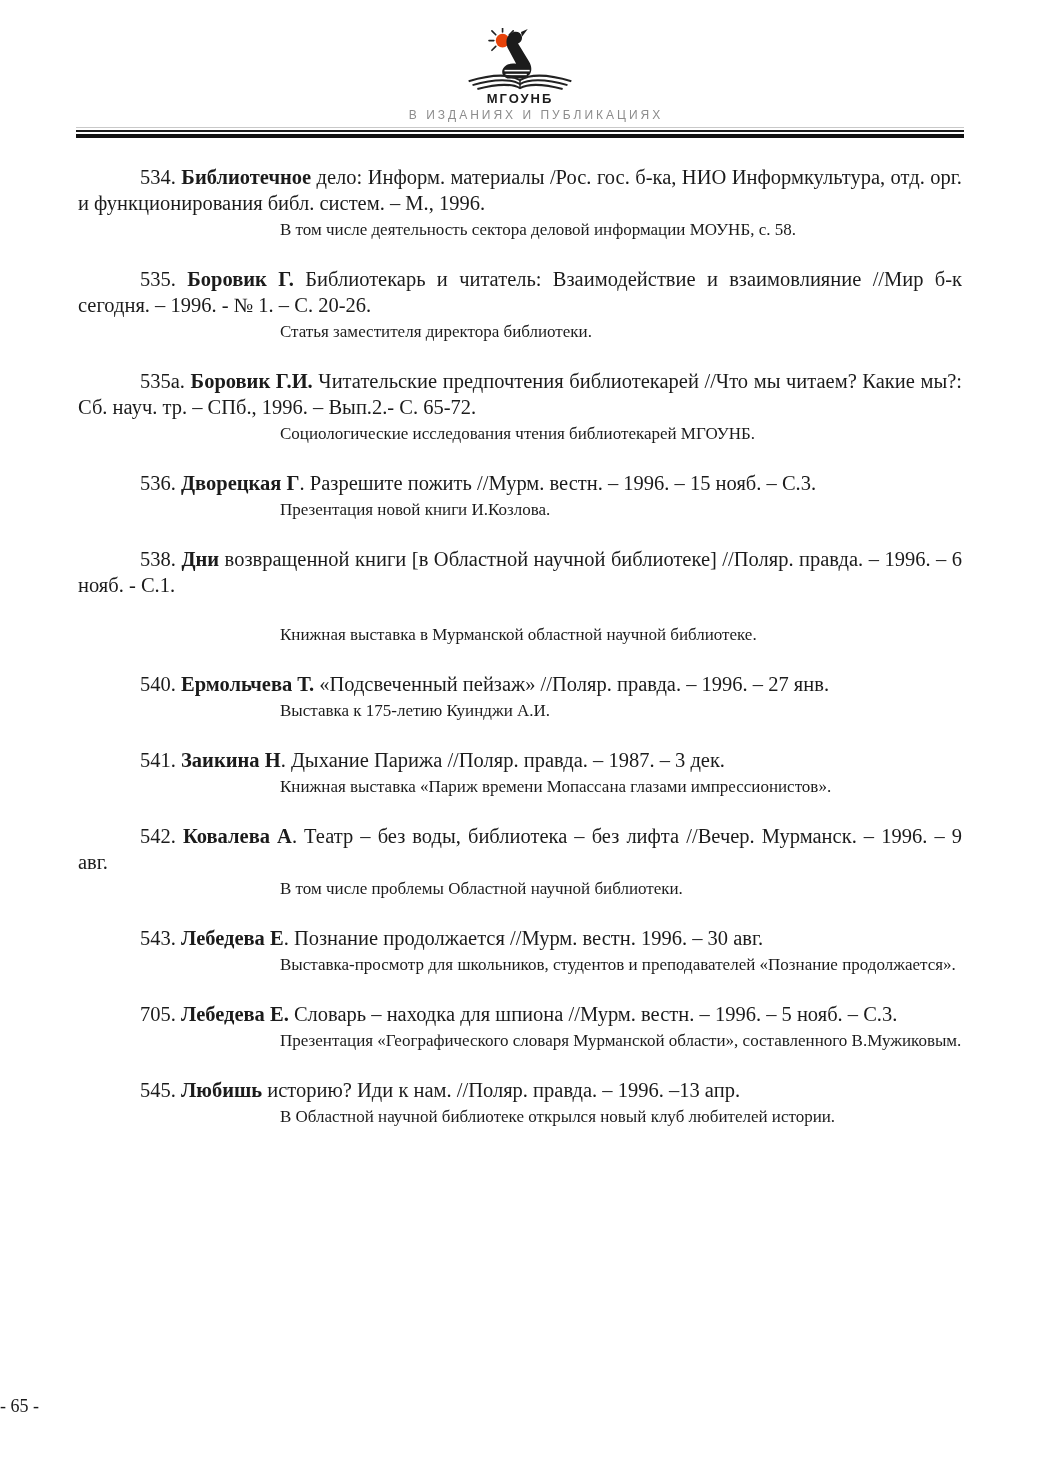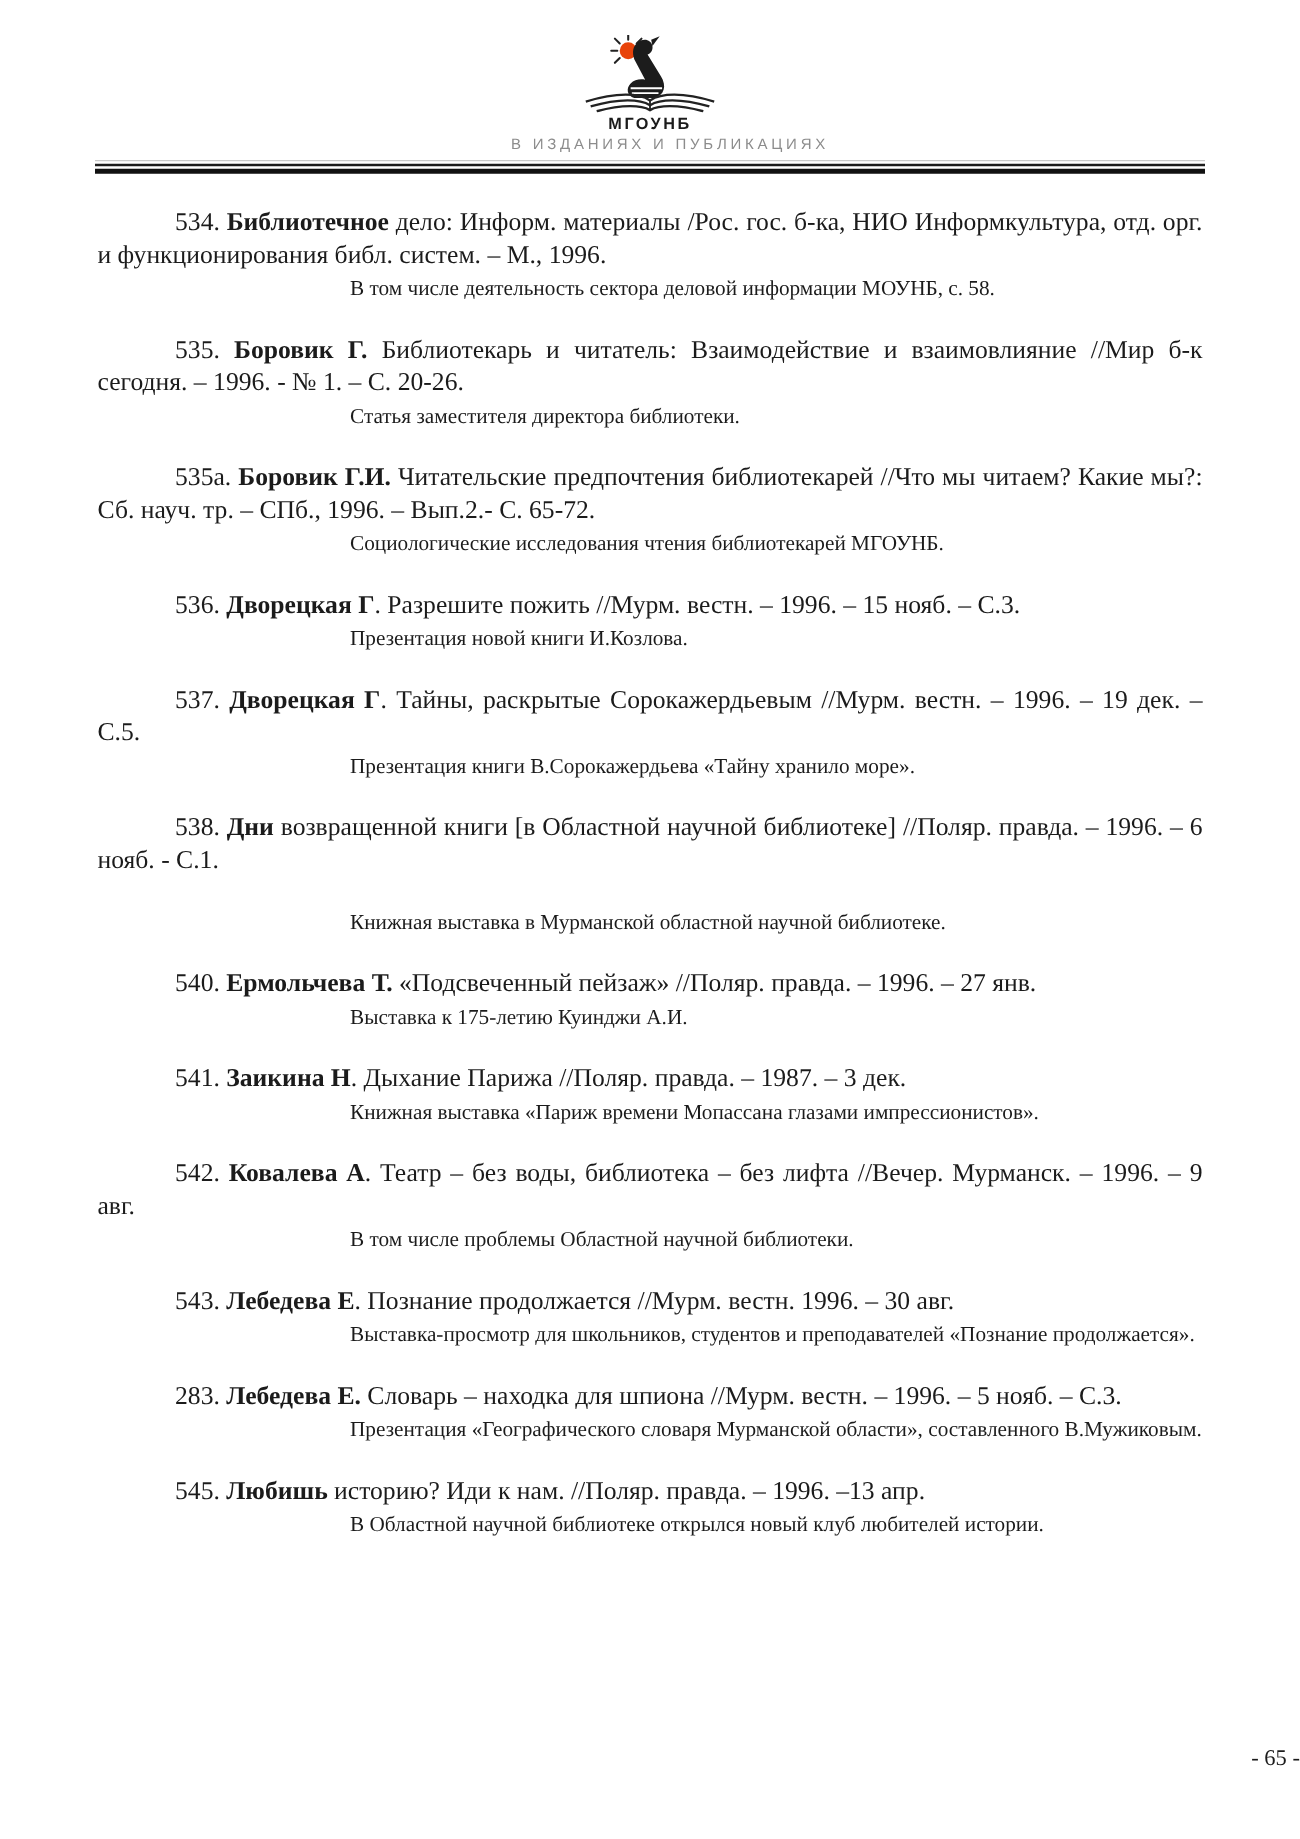--- a/index.html
+++ b/index.html
@@ -47,21 +47,21 @@
     margin: 1px 0 0 140px;
     font-size: 17px;
     line-height: 25px;
     text-align: justify;
     text-indent: 62px;
   }
   
   footer {
     position: absolute;
     left: 0; right: 0; bottom: 54px;
-    text-align: right;
+    text-align: left;
     font-size: 18px;
   }
 </style>
 </head>
 <body>
 
 <div class="page">
 
   <header>
     <div class="logo">
@@ -118,25 +118,20 @@
 
     <p class="note">Социологические исследования чтения библиотекарей МГОУНБ.</p>
   </section>
 
   <section class="entry-block">
     <p class="entry"><span class="num">536.</span> <b>Дворецкая Г</b><span>. Разрешите пожить //Мурм. вестн. – 1996. – 15 нояб. – С.3.</span></p>
 
     <p class="note">Презентация новой книги И.Козлова.</p>
   </section>
 
-  <section class="entry-block">
-    <p class="entry"><span class="num">537.</span> <b>Дворецкая Г</b><span>. Тайны, раскрытые Сорокажердьевым //Мурм. вестн. – 1996. – 19 дек. – С.5.</span></p>
-
-    <p class="note">Презентация книги В.Сорокажердьева «Тайну хранило море».</p>
-  </section>
 
   <section class="entry-block">
     <p class="entry"><span class="num">538.</span> <b>Дни</b><span> возвращенной книги [в Областной научной библиотеке] //Поляр. правда. – 1996. – 6 нояб. - С.1.</span></p>
 
   </section>
 
   <section class="entry-block">
 
     <p class="note">Книжная выставка в Мурманской областной научной библиотеке.</p>
   </section>
@@ -159,21 +154,21 @@
     <p class="note">В том числе проблемы Областной научной библиотеки.</p>
   </section>
 
   <section class="entry-block">
     <p class="entry"><span class="num">543.</span> <b>Лебедева Е</b><span>. Познание продолжается //Мурм. вестн. 1996. – 30 авг.</span></p>
 
     <p class="note">Выставка-просмотр для школьников, студентов и преподавателей «Познание продолжается».</p>
   </section>
 
   <section class="entry-block">
-    <p class="entry"><span class="num">283.</span> <b>Лебедева Е.</b><span> Словарь – находка для шпиона //Мурм. вестн. – 1996. – 5 нояб. – С.3.</span></p>
+    <p class="entry"><span class="num">705.</span> <b>Лебедева Е.</b><span> Словарь – находка для шпиона //Мурм. вестн. – 1996. – 5 нояб. – С.3.</span></p>
 
     <p class="note">Презентация «Географического словаря Мурманской области», составленного В.Мужиковым.</p>
   </section>
 
   <section class="entry-block">
     <p class="entry"><span class="num">545.</span> <b>Любишь</b><span> историю? Иди к нам. //Поляр. правда. – 1996. –13 апр.</span></p>
 
     <p class="note">В Областной научной библиотеке открылся новый клуб любителей истории.</p>
   </section>
 </main>

